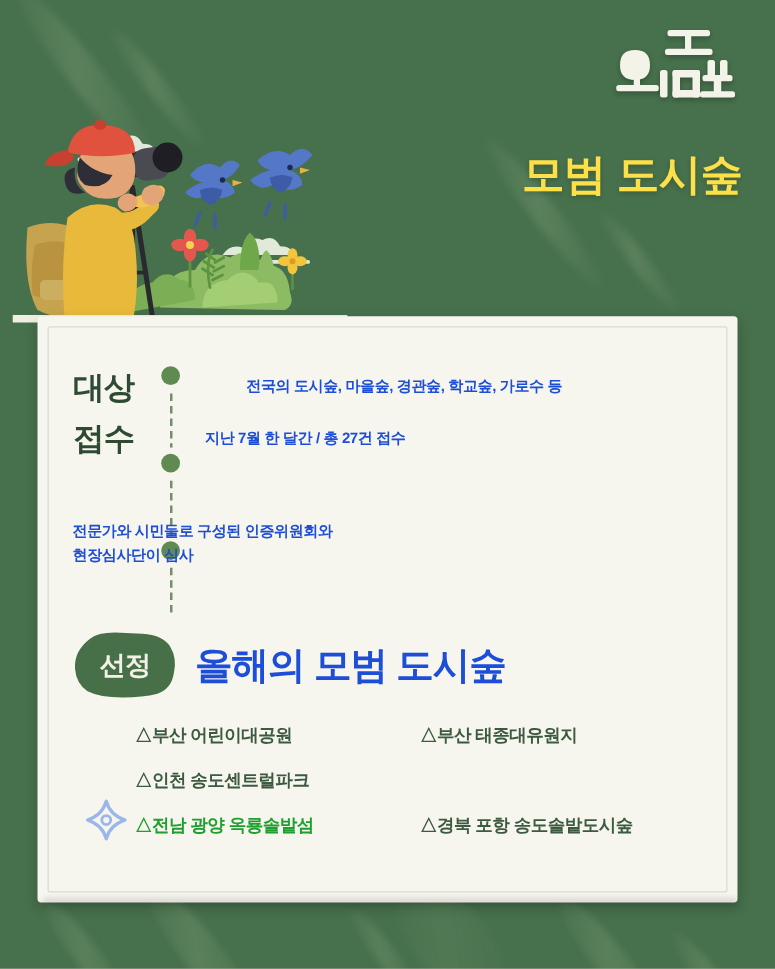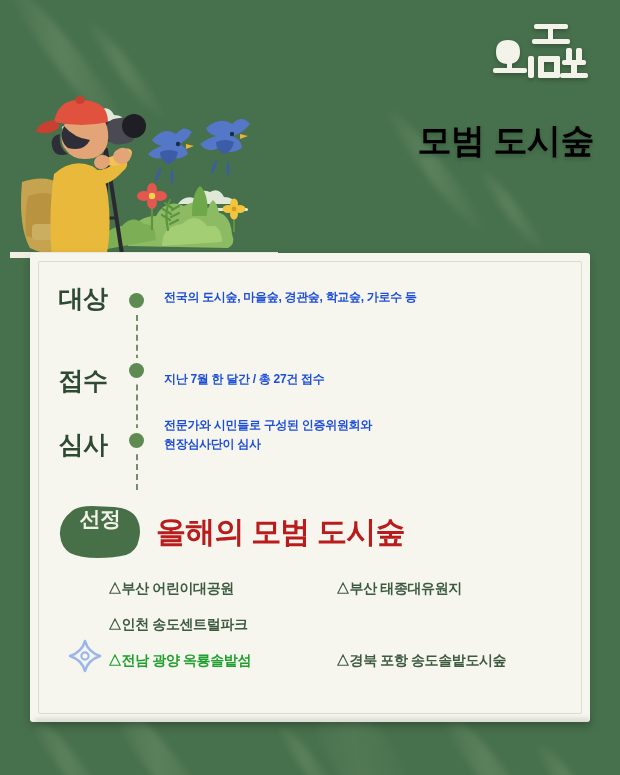--- a/index.html
+++ b/index.html
@@ -50,21 +50,21 @@
     height: 72px;
   }
 
   
   .headline {
     position: absolute;
     right: 26px;
     top: 118px;
     width: 340px;
     text-align: right;
-    color: #000000;
+    color: #fde047;
     font-size: 34px;
     font-weight: 700;
     line-height: 1.34;
     letter-spacing: -0.5px;
     text-shadow: 0 2px 4px rgba(0,0,0,.18);
   }
   .headline .l2 { display: block; }
 
   
   .illustration {
@@ -119,22 +119,22 @@
   .d3 { top: 180px; }
 
   
   .row {
     position: absolute;
     left: 0;
     width: 100%;
     display: flex;
     align-items: flex-start;
   }
-  .r1 { top: 32px; }
-  .r2 { top: 114px; }
+  .r1 { top: 44px; gap: 33px; }
+  .r2 { top: 85px; }
   .r3 { top: 160px; }
 
   .row-label {
     width: 106px;
     text-align: center;
     color: #2E4A33;
     font-size: 25px;
     font-weight: 700;
     letter-spacing: -0.5px;
     line-height: 1.1;
@@ -158,35 +158,36 @@
     top: 252px;
     display: flex;
     align-items: center;
     gap: 14px;
   }
   .badge {
     position: relative;
     width: 84px;
     height: 54px;
     display: flex;
+    align-items: center;
     justify-content: center;
   }
   .badge-shape {
     position: absolute;
     inset: 0;
   }
   .badge-text {
     position: relative;
     color: #F2F1E6;
     font-size: 21px;
     font-weight: 700;
     letter-spacing: -0.5px;
   }
   .select-title {
-    color: #b91c1c;
+    color: #1d4ed8;
     font-size: 30px;
     font-weight: 700;
     letter-spacing: -0.8px;
   }
 
   
   .park-list {
     position: absolute;
     left: 78px;
     top: 318px;
@@ -391,21 +392,20 @@
     <div class="row-label">대상</div>
     <div class="row-value">전국의 도시숲, 마을숲, 경관숲, 학교숲, 가로수 등</div>
   </div>
 
   <div class="row r2">
     <div class="row-label">접수</div>
     <div class="row-value">지난 7월 한 달간 / 총 27건 접수</div>
   </div>
 
   <div class="row r3">
-    <div class="row-label">심사</div>
     <div class="row-value" style="white-space:pre-line">전문가와 시민들로 구성된 인증위원회와
 현장심사단이 심사</div>
   </div>
 
   <div class="select-head">
     <div class="badge">
       <svg class="badge-shape" viewBox="0 0 84 54" aria-hidden="true">
         <path d="M14 6 Q20 1 34 1 L56 2 Q72 3 78 12 Q84 22 81 34 Q79 46 68 50 Q56 53 40 53 Q22 53 12 48 Q3 42 2 30 Q1 16 14 6 Z" fill="#477049"></path>
       </svg>
       <span class="badge-text">선정</span>

